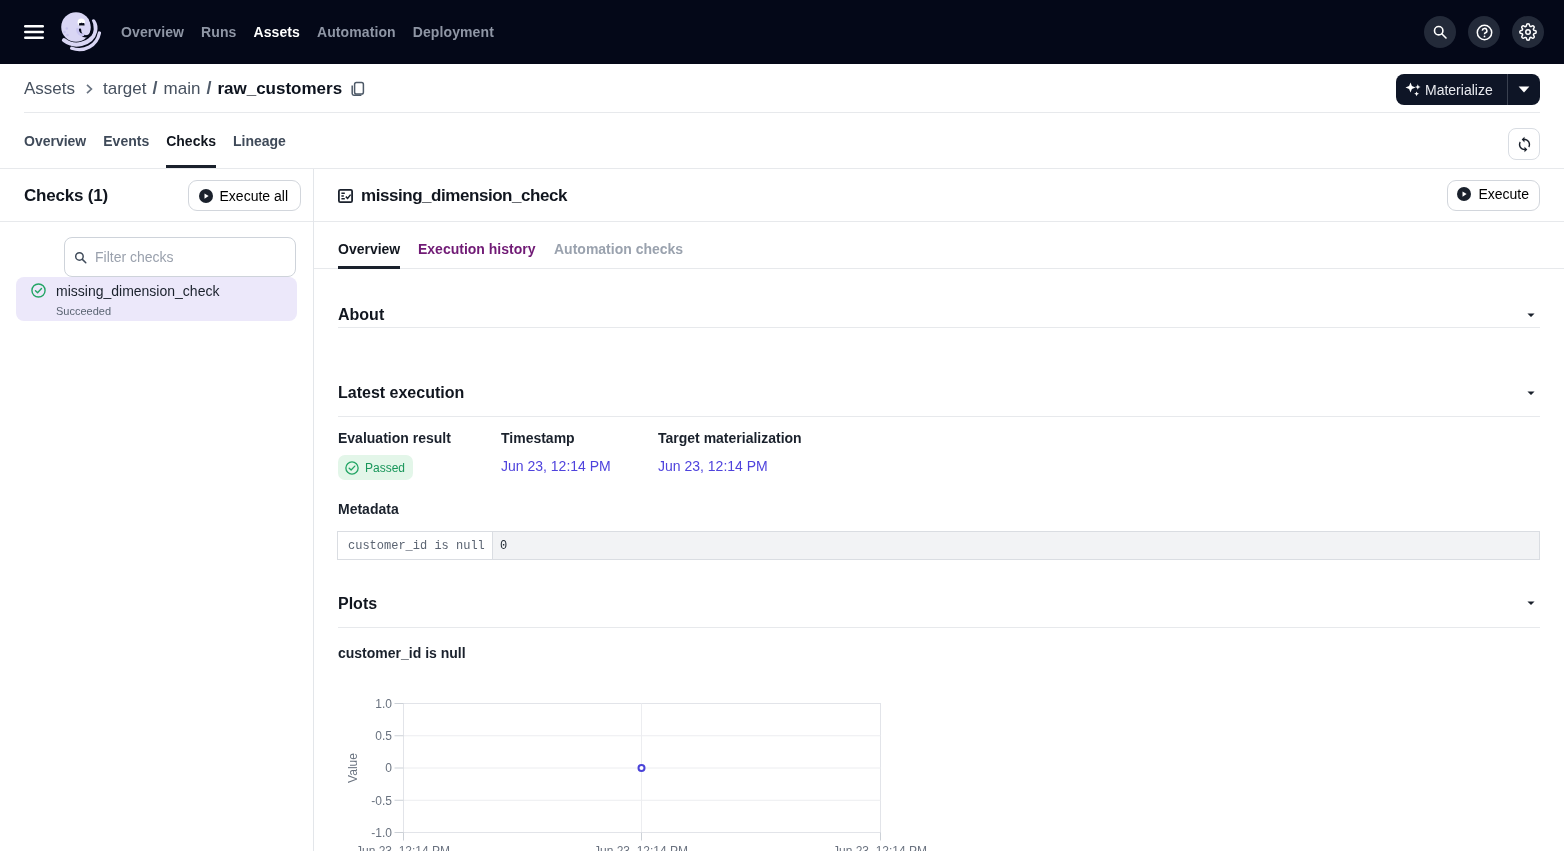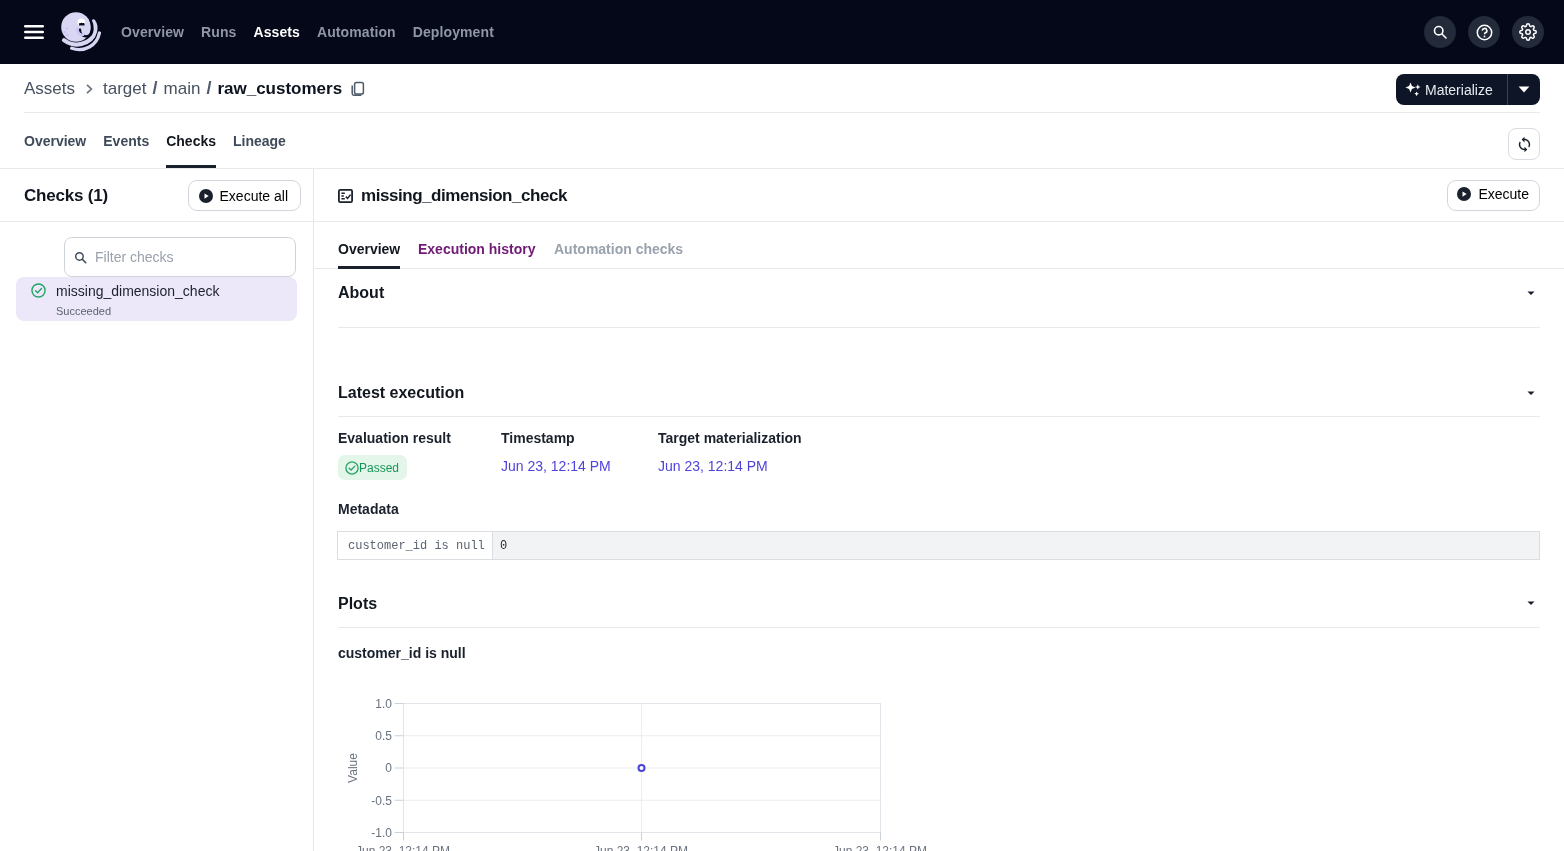--- a/index.html
+++ b/index.html
@@ -86,21 +86,21 @@
   .sect-h h3 { font-size:16px; font-weight:700; color:#11161f; }
   .sect-h .caret { margin-left:auto; margin-right:5px; }
   .divline { position:absolute; left:24px; right:24px; height:1px; background:#e7e9ec; }
   .desc { position:absolute; left:24px; top:168px; font-size:14px; color:#232b36; }
   .cols { position:absolute; left:24px; top:261px; display:flex; }
   .cols .c1 { width:163px; } .cols .c2 { width:157px; }
   .cols h4 { font-size:14px; font-weight:700; color:#1a212c; line-height:16px; height:16px; margin-bottom:9px; }
   .cols a { font-size:14px; color:#4f43dd; text-decoration:none; display:inline-block; margin-top:3px; }
   .badge { display:inline-flex; align-items:center; height:25px; padding:0 8px 0 7px;
     background:#e3f6e9; border-radius:7px; margin-top:0; }
-  .badge span { font-size:12px; color:#18965a; }
+  .badge span { font-size:12px; color:#18965a; margin-left:6px; }
   .metah { position:absolute; left:24px; top:332px; font-size:14px; font-weight:700; color:#1a212c; }
   .mtable { position:absolute; left:23px; right:24px; top:362px; height:29px;
     border:1px solid #dadde2; display:flex; font-family:"Liberation Mono", monospace; font-size:12px; }
   .mtable .k { width:155px; border-right:1px solid #dadde2; color:#5b6472;
     display:flex; align-items:center; padding-left:10px; }
   .mtable .v { flex:1; background:#f2f3f5; color:#232b36; display:flex; align-items:center; padding-left:7px; }
   .plott { position:absolute; left:24px; top:476px; font-size:14px; font-weight:700; color:#1a212c; }
   .chart { position:absolute; left:23px; top:521px; }
 </style>
 <div class="topbar">
@@ -240,21 +240,21 @@
           <path d="M6.3 5 L11 8 L6.3 11 Z" fill="#fff"></path>
         </svg>
       Execute
     </div>
   </div>
   <div class="m-tabs">
     <span class="t sel" style="left:24px">Overview</span>
     <span class="t" style="left:104px">Execution history</span>
     <span class="t dis" style="left:240px">Automation checks</span>
   </div>
-  <div class="sect-h" style="top:101px;height:46px">
+  <div class="sect-h" style="top:123px;height:46px">
     <h3>About</h3>
     <svg class="caret" width="8" height="4.6" viewBox="0 0 9 5" fill="#1a212c">
         <path d="M0.5 0.5 h8 L4.5 4.5 Z"></path>
       </svg>
   </div>
   <div class="divline" style="top:158px"></div>
   <div class="sect-h" style="top:199px;height:50px">
     <h3>Latest execution</h3>
     <svg class="caret" width="8" height="4.6" viewBox="0 0 9 5" fill="#1a212c">
         <path d="M0.5 0.5 h8 L4.5 4.5 Z"></path>

